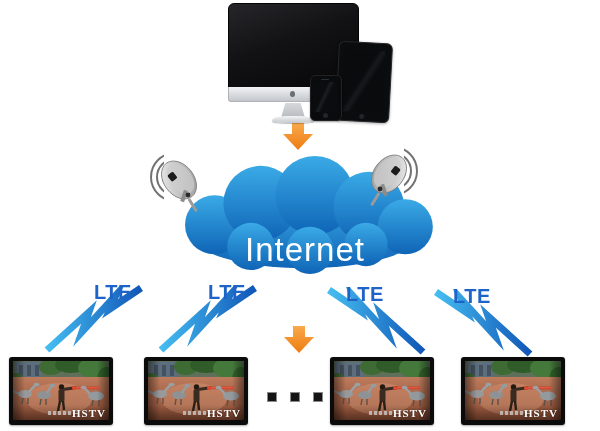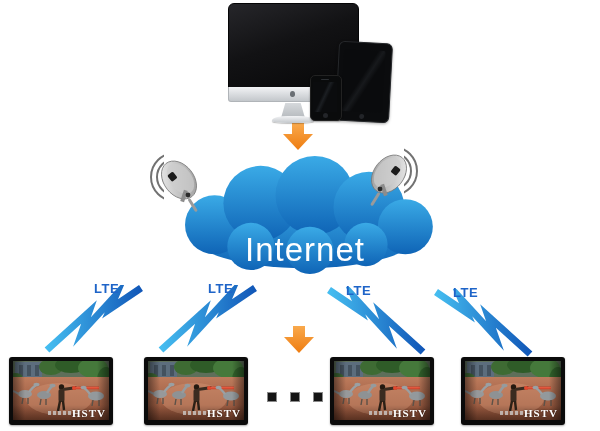--- a/index.html
+++ b/index.html
@@ -73,21 +73,21 @@
   .dish-left{left:138px;top:144px;}
   .dish-right{left:356px;top:138px;transform:scaleX(-1);}
 
   
   .bolt{width:102px;height:68px;}
   .bolt1{left:44px;top:285px;}
   .bolt2{left:158px;top:285px;}
   .bolt3{left:324px;top:287px;}
   .bolt4{left:431px;top:289px;}
   .lte-label{
-    position:absolute;color:#1e64c8;font-size:13px;font-weight:700;
+    position:absolute;color:#1e64c8;font-size:20px;font-weight:700;
     letter-spacing:.5px;
   }
   .lte-on-left{top:-4px;left:50px;}
   .lte-on-right{top:-4px;left:22px;}
 
   
   .dots{left:267px;top:392px;display:flex;gap:13px;}
   .dot{width:8px;height:8px;background:#141414;border:1px solid #8a8a8a;}
 
   

